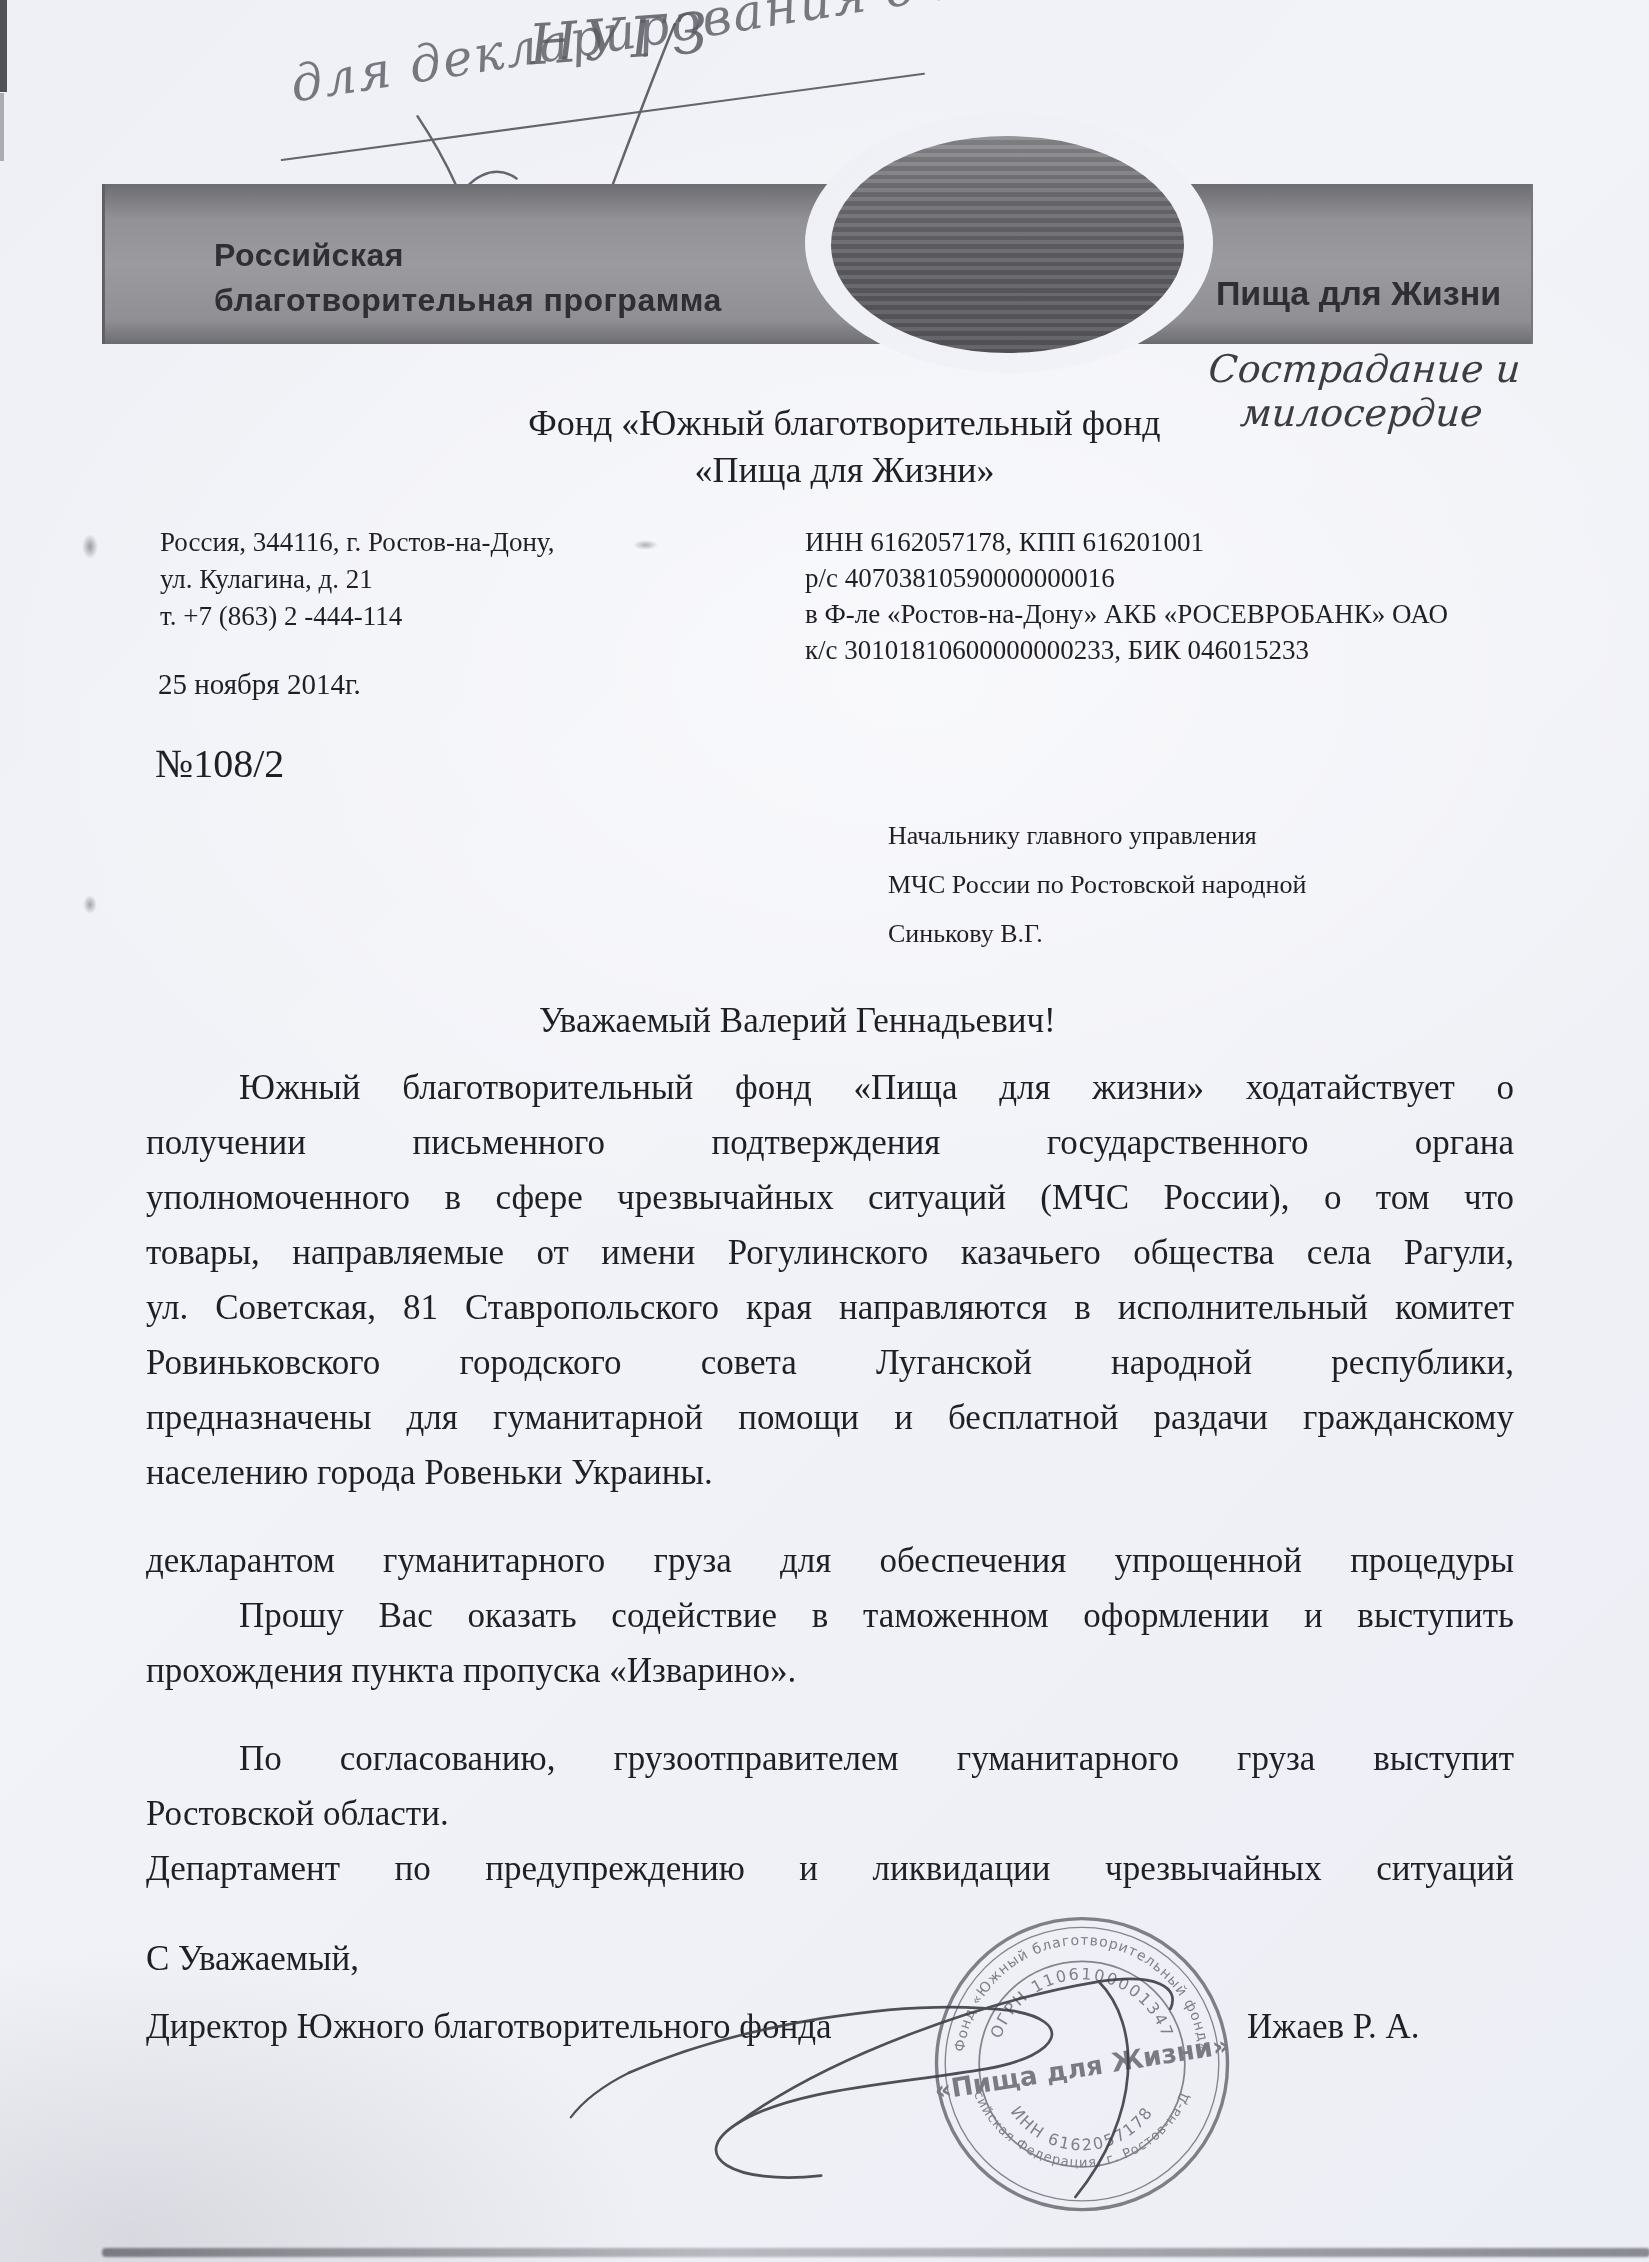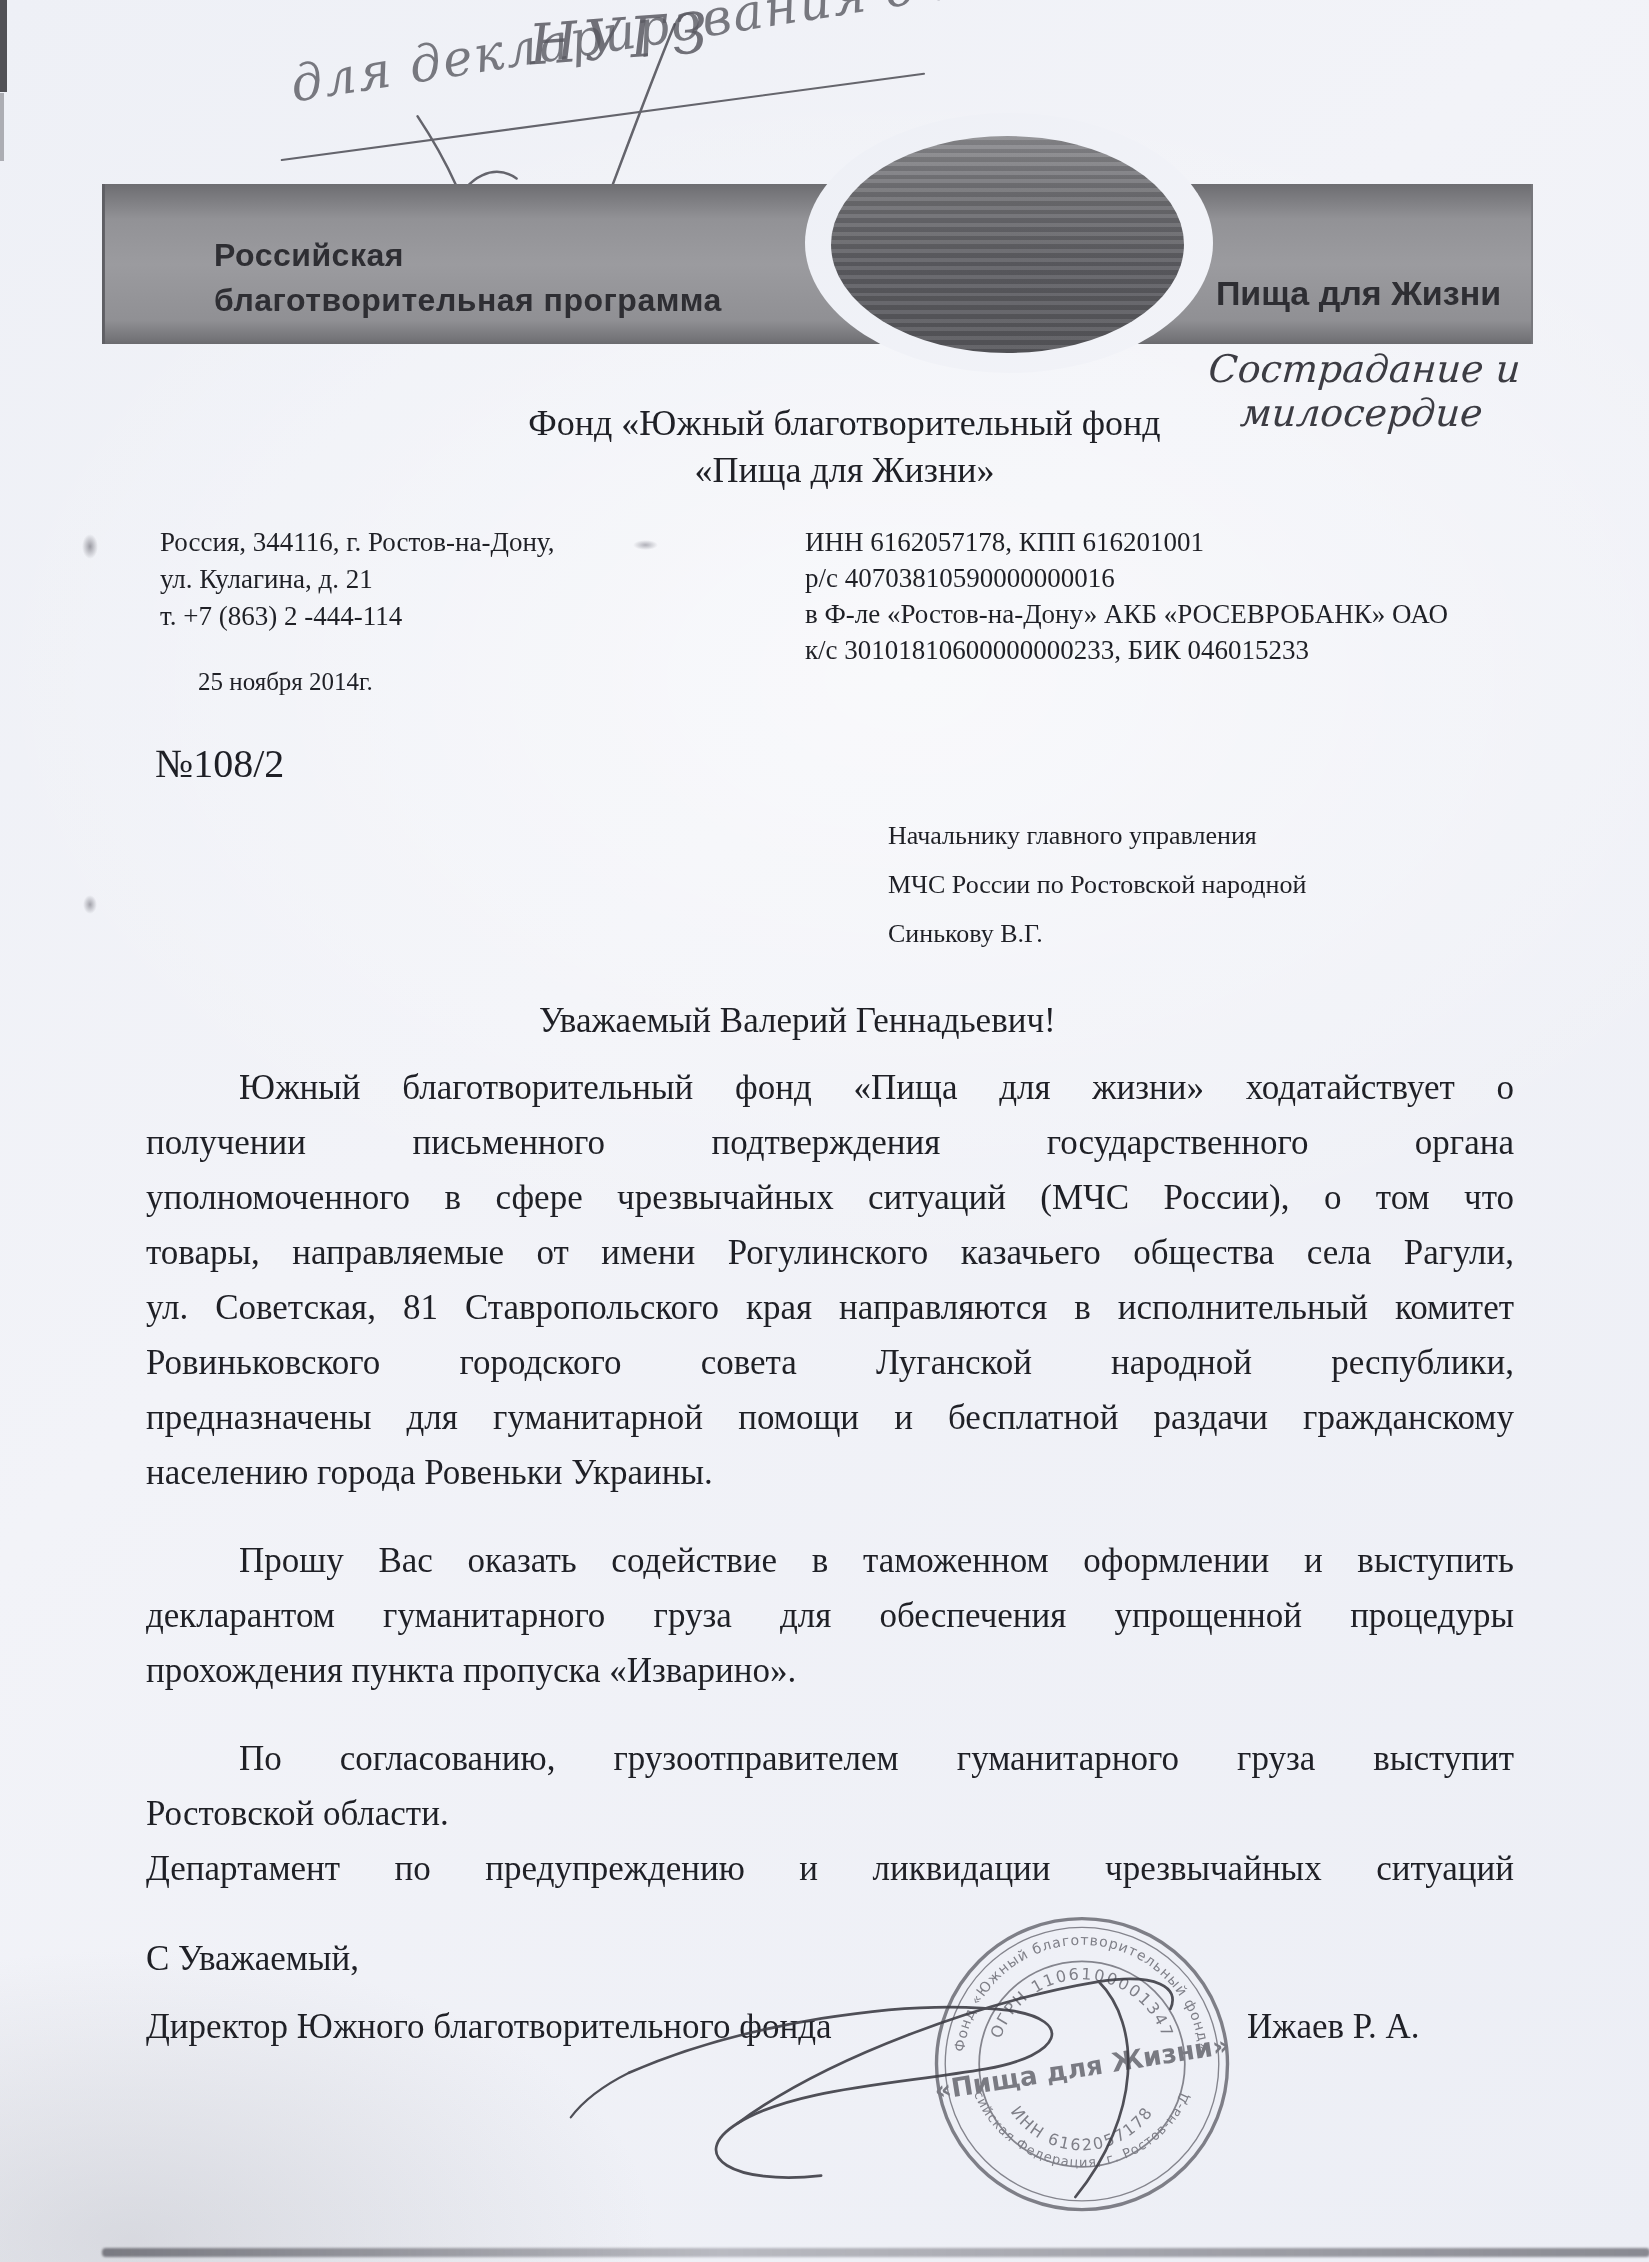--- a/index.html
+++ b/index.html
@@ -29,21 +29,21 @@
   .band-left-text{left:194px;top:233px;font-family:"Liberation Sans", sans-serif;font-weight:bold;
     font-size:32px;line-height:45px;color:#2e2e33;letter-spacing:0.5px;margin-left:20px;}
   .band-right-text{left:1208px;top:274px;width:301px;text-align:center;font-family:"Liberation Sans", sans-serif;
     font-weight:bold;font-size:34px;color:#2e2e33;}
   .tagline{left:1164px;top:347px;width:398px;text-align:center;font-family:"DejaVu Serif", serif;
     font-style:italic;font-size:38px;color:#3c3c43;transform:skewX(-4deg);}
   
   .doc-title{left:165px;top:400px;width:1359px;text-align:center;font-size:36px;line-height:47px;}
   .addr{left:160px;top:524px;font-size:27px;line-height:37px;}
   .bank{left:805px;top:524px;font-size:27px;line-height:36px;}
-  .date-line{left:158px;top:668px;font-size:25px;margin-left:40px;}
+  .date-line{left:158px;top:668px;font-size:29px;}
   .num-line{left:155px;top:740px;font-size:40px;}
   
   .recipient{left:888px;top:811px;font-size:26px;line-height:49px;}
   .salutation{left:539px;top:1001px;font-size:35px;}
   
   .body-block{left:146px;top:1060px;width:1368px;font-size:35px;}
   .bline{height:55px;line-height:55px;text-align:justify;text-align-last:justify;white-space:nowrap;}
   .bline.first{padding-left:93px;}
   .bline.last{text-align-last:left;}
   .pgap{height:33px;}
@@ -128,22 +128,22 @@
   <div class="abs body-block">
     <div class="bline first">Южный благотворительный фонд «Пища для жизни» ходатайствует о</div>
     <div class="bline">получении письменного подтверждения государственного органа</div>
     <div class="bline">уполномоченного в сфере чрезвычайных ситуаций (МЧС России), о том что</div>
     <div class="bline">товары, направляемые от имени Рогулинского казачьего общества села Рагули,</div>
     <div class="bline">ул. Советская, 81 Ставропольского края направляются в исполнительный комитет</div>
     <div class="bline">Ровиньковского городского совета Луганской народной республики,</div>
     <div class="bline">предназначены для гуманитарной помощи и бесплатной раздачи гражданскому</div>
     <div class="bline last">населению города Ровеньки Украины.</div>
     <div class="pgap"></div>
+    <div class="bline">декларантом гуманитарного груза для обеспечения упрощенной процедуры</div>
     <div class="bline first">Прошу Вас оказать содействие в таможенном оформлении и выступить</div>
-    <div class="bline">декларантом гуманитарного груза для обеспечения упрощенной процедуры</div>
     <div class="bline last">прохождения пункта пропуска «Изварино».</div>
     <div class="pgap"></div>
     <div class="bline first">По согласованию, грузоотправителем гуманитарного груза выступит</div>
     <div class="bline last">Ростовской области.</div>
     <div class="bline">Департамент по предупреждению и ликвидации чрезвычайных ситуаций</div>
   </div>
 
   <div class="abs regards">С Уважаемый,</div>
   <div class="abs position-line">Директор Южного благотворительного фонда</div>
   <div class="abs signer-name">Ижаев Р. А.</div>

